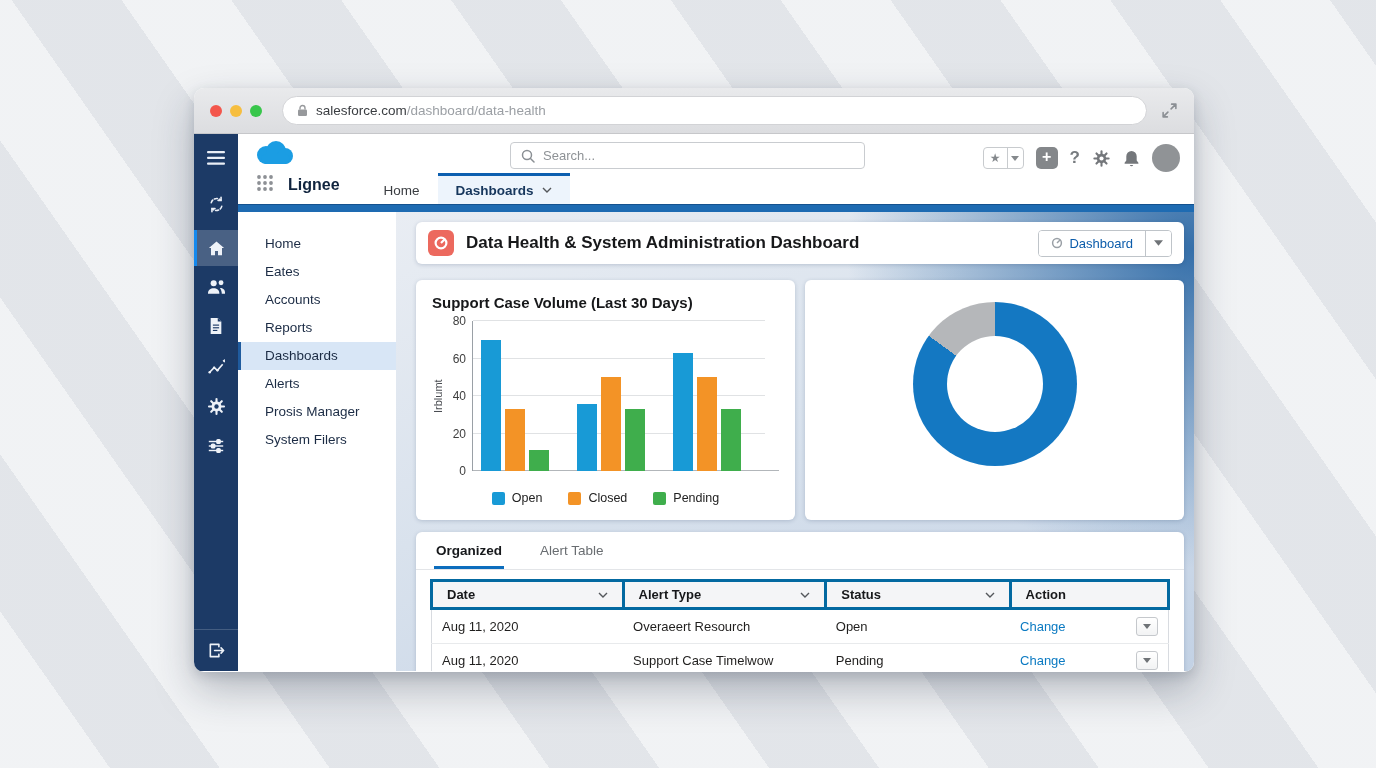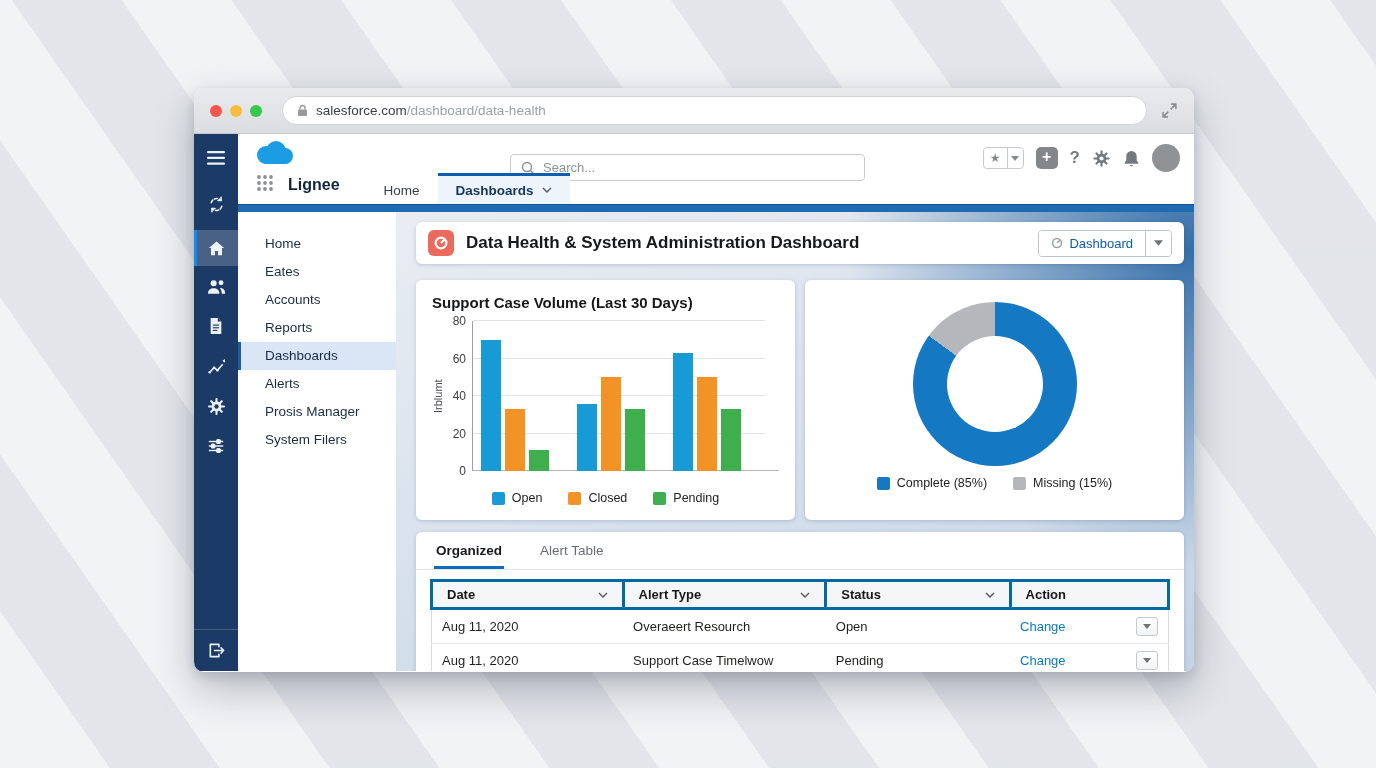--- a/index.html
+++ b/index.html
@@ -43,21 +43,21 @@
   .rail-btn.active{ background:rgba(255,255,255,.20); height:36px; }
   .rail-btn.active::before{ content:""; position:absolute; left:0; top:0; bottom:0; width:3px; background:#1589ee; }
   .rail-spacer{ flex:1; }
   .rail-bottom{ border-top:1px solid rgba(255,255,255,.18); height:42px; display:flex; align-items:center; justify-content:center; }
   .appright{ flex:1; display:flex; flex-direction:column; min-width:0; }
   
   .topnav{ height:70px; background:#fff; position:relative; flex-shrink:0; }
   .cloud{ position:absolute; left:14px; top:5px; }
   .searchbox{
     position:absolute; left:272px; top:8px; width:355px; height:27px;
-    border:1px solid #c9ccd0; border-radius:4px; display:flex; align-items:center; padding:0 10px; gap:8px; background:#fff;margin-top:12px;
+    border:1px solid #c9ccd0; border-radius:4px; display:flex; align-items:center; padding:0 10px; gap:8px; background:#fff;
   }
   .searchbox input{ border:none; outline:none; flex:1; font-size:13px; color:#444; font-family:inherit; background:transparent; }
   .searchbox input::placeholder{ color:#8e9296; }
   .nav-icons{ position:absolute; right:14px; top:10px; display:flex; align-items:center; gap:12px; }
   .star-combo{ display:flex; border:1px solid #c8cbce; border-radius:4px; height:22px; overflow:hidden; background:#fff; }
   .star-combo .seg{ display:flex; align-items:center; justify-content:center; }
   .star-combo .seg.star{ width:23px; color:#85898d; font-size:12px; }
   .star-combo .seg.car{ width:16px; border-left:1px solid #c8cbce; }
   .plus-btn{ width:22px; height:22px; border-radius:5px; background:#84878a; color:#fff; font-size:16px; line-height:20px; text-align:center; font-weight:bold; }
   .help-q{ color:#777b7f; font-size:17px; font-weight:bold; }
@@ -424,30 +424,20 @@
                   </div>
                 </div>
             </div>
 
             <div class="card chart-card">
               <div class="donut-wrap">
                 <div class="donut" id="donut" style="background: conic-gradient(rgb(20, 120, 194) 0deg, rgb(20, 120, 194) 306deg, rgb(181, 183, 186) 306deg, rgb(181, 183, 186) 360deg);">
                   <div class="donut-hole"></div>
                 </div>
               </div>
-              <div class="legend donut-legend" id="donut-legend">
-                  <div class="legend-item">
-                    <span class="swatch" style="background:#1478c2"></span>
-                    <span>Complete (85%)</span>
-                  </div>
-                  <div class="legend-item">
-                    <span class="swatch" style="background:#b5b7ba"></span>
-                    <span>Missing (15%)</span>
-                  </div>
-                </div>
             </div>
           </div>
 
           <div class="card table-card">
             <div class="tabs-row" id="table-tabs">
                 <div class="ttab active">Organized</div>
                 <div class="ttab">Alert Table</div>
               </div>
             <div class="table-wrap">
               <table>

